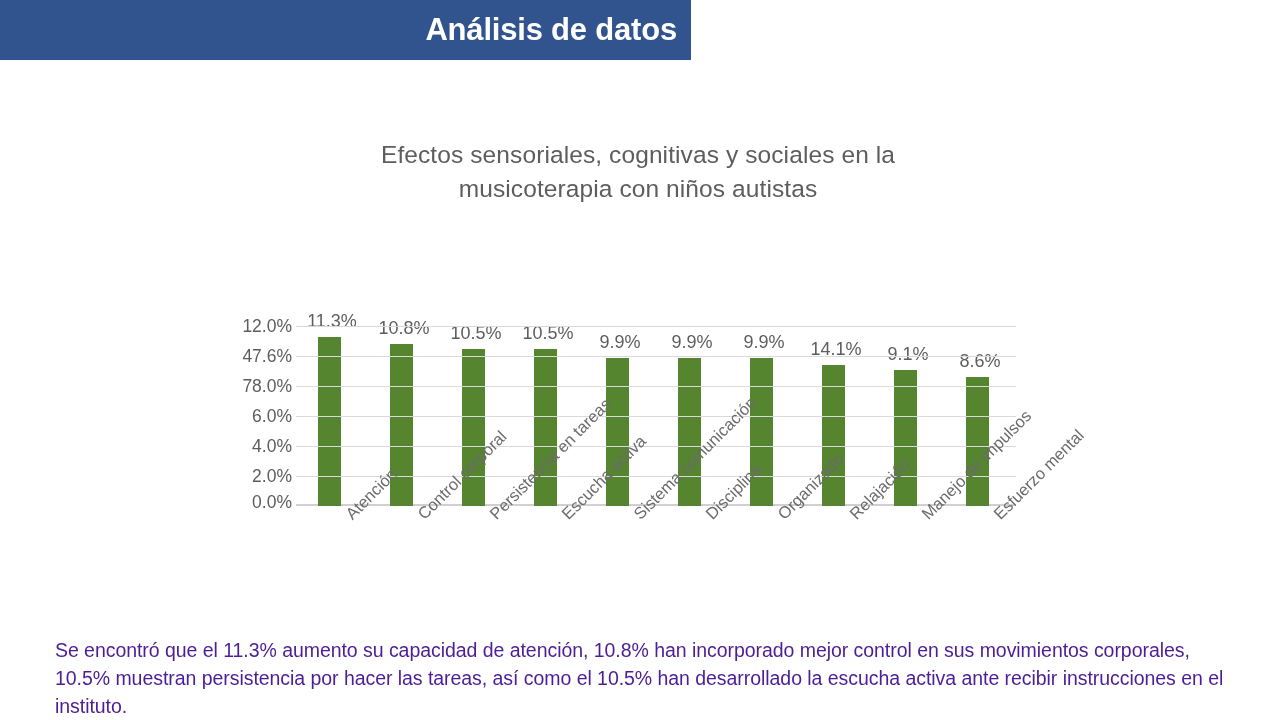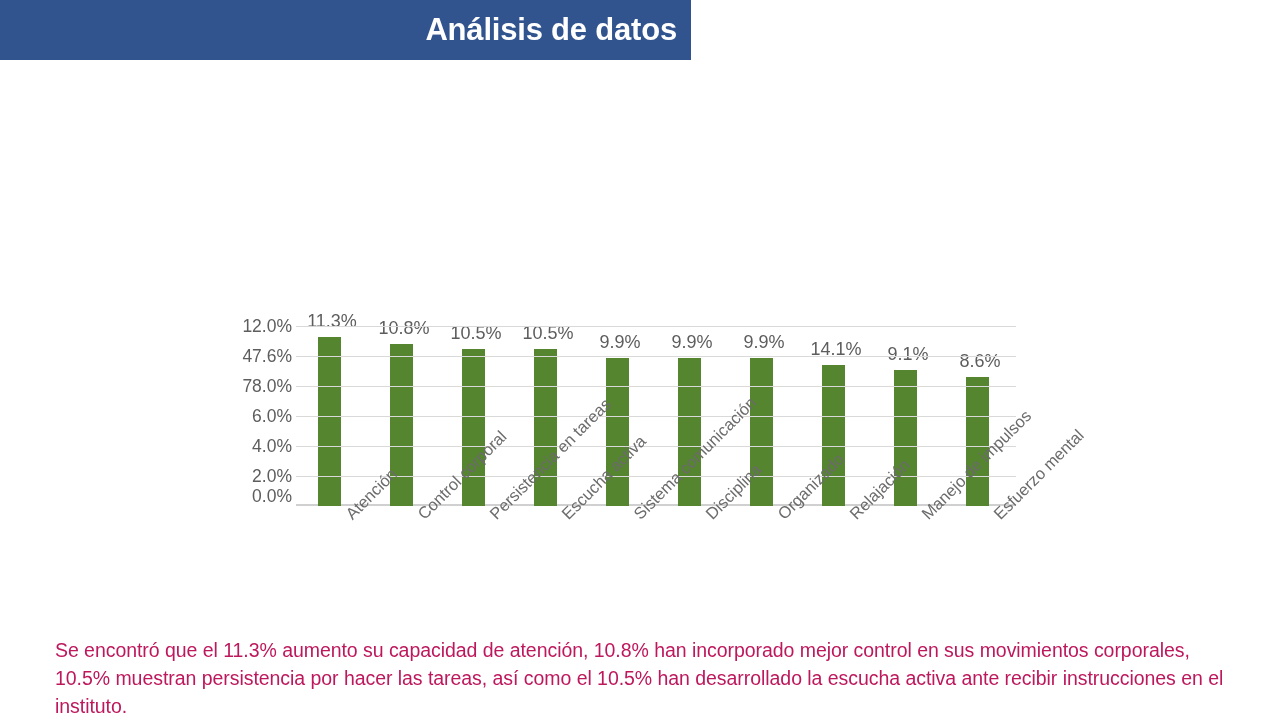--- a/index.html
+++ b/index.html
@@ -156,39 +156,43 @@
     text-align: right;
   }
 
   
   .body-text {
     position: absolute;
     left: 55px;
     top: 616px;
     width: 1175px;
     font-size: 19.5px;
-    color: #be185d;
+    color: #4c1d95;
     line-height: 1.45;
     letter-spacing: -0.05px;
   }
 </style>
 </head>
 <body>
 
 <div class="title-banner">
   <div class="title-banner-text">Análisis de datos</div>
 </div>
 
 <div class="chart-area">
 
+  <div class="chart-title">
+    <div>Efectos sensoriales, cognitivas y sociales en la</div>
+    <div>musicoterapia con niños autistas</div>
+  </div>
 
   <div class="plot-wrap">
 
     <div class="y-axis" id="y-axis">
-        <div class="y-tick" style="top: 276px;">0.0%</div>
+        <div class="y-tick" style="top: 282px;">0.0%</div>
         <div class="y-tick" style="top: 256px;">2.0%</div>
         <div class="y-tick" style="top: 226px;">4.0%</div>
         <div class="y-tick" style="top: 196px; margin-left: 48px;">6.0%</div>
         <div class="y-tick" style="top: 166px;">78.0%</div>
         <div class="y-tick" style="top: 136px;">47.6%</div>
         <div class="y-tick" style="top: 106px;">12.0%</div>
       </div>
 
     <div class="plot-box" id="plot-box">
       <div class="axis-base"></div>

